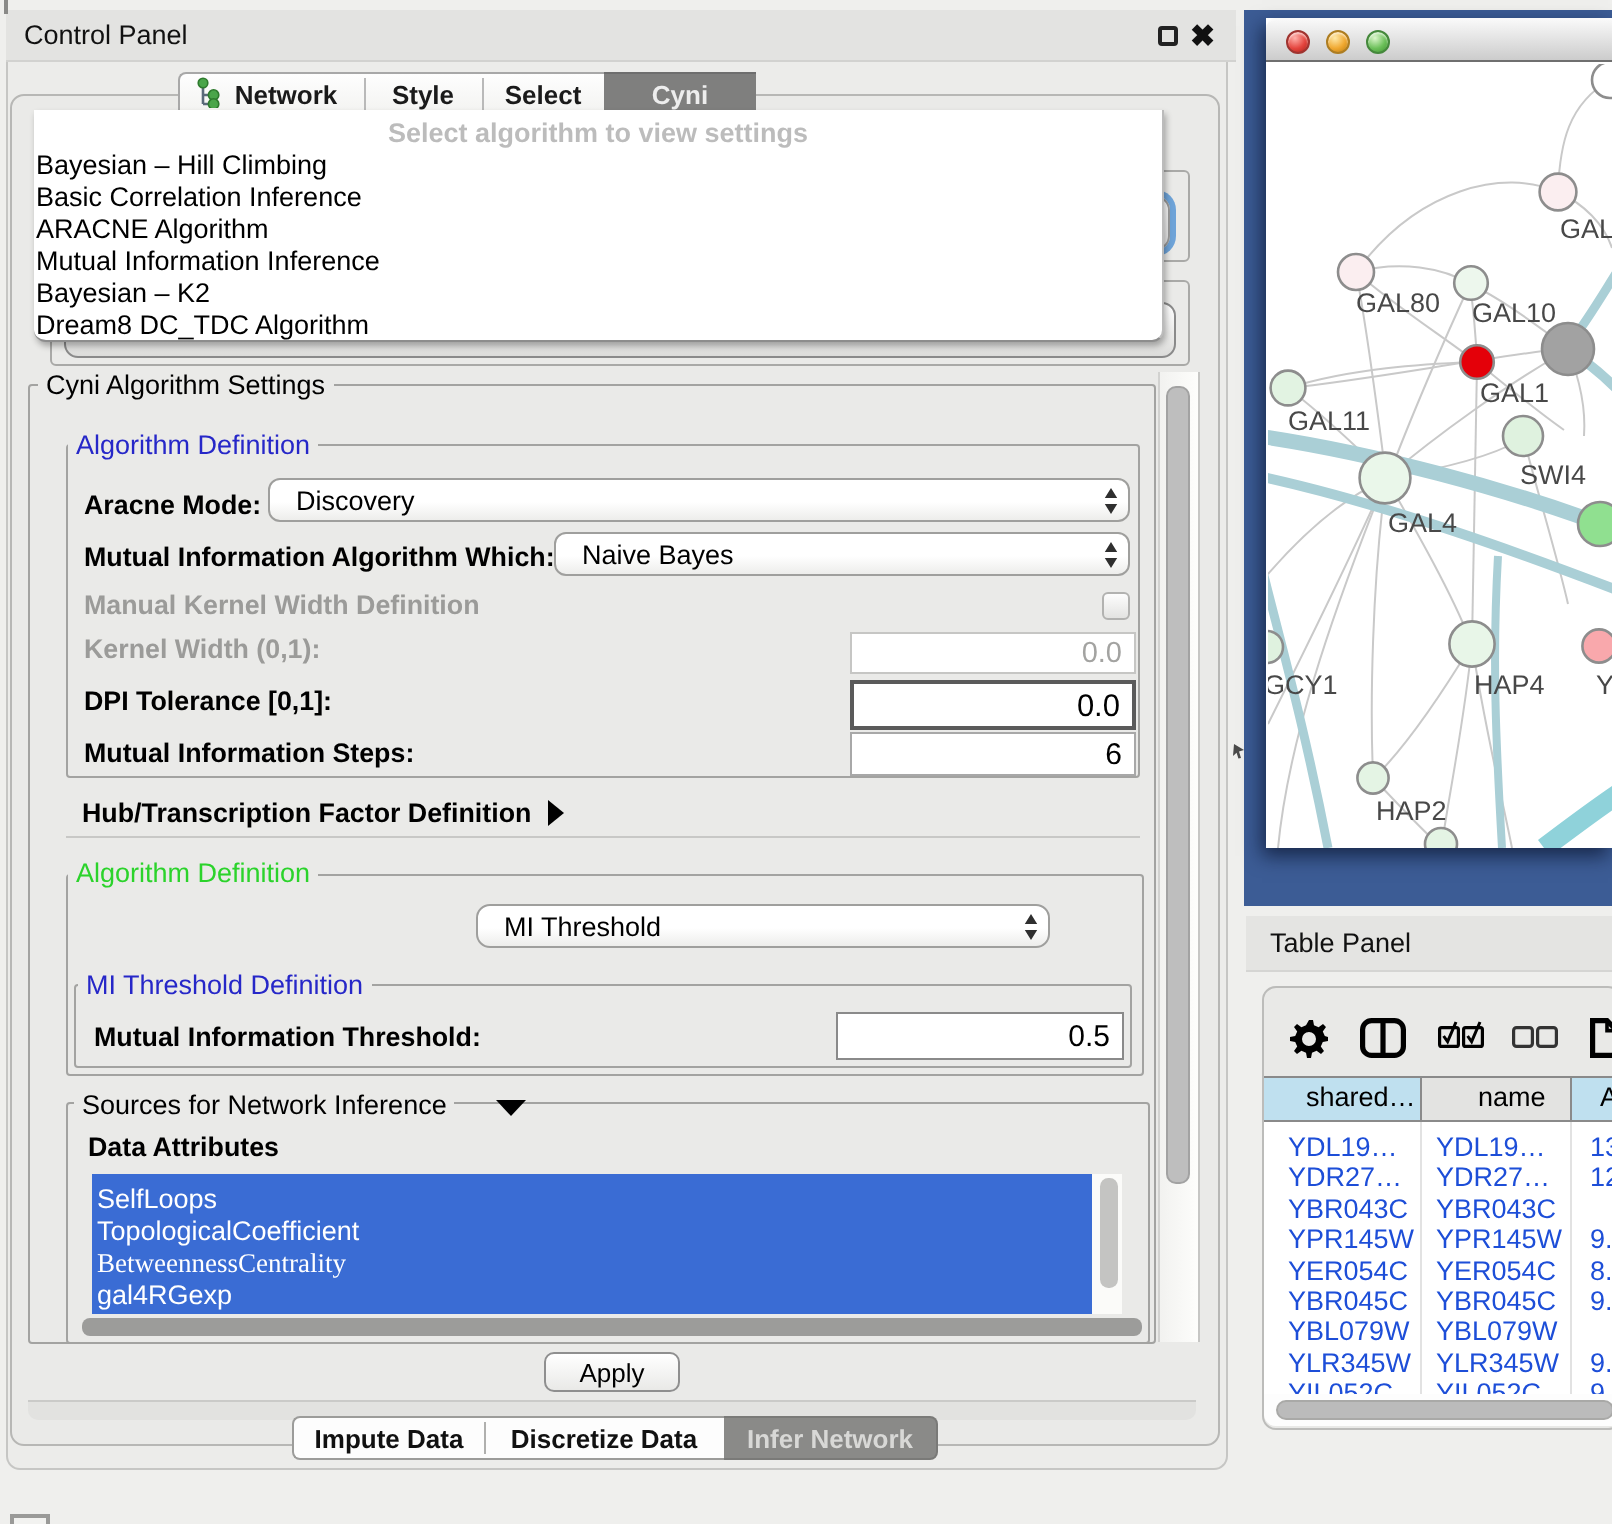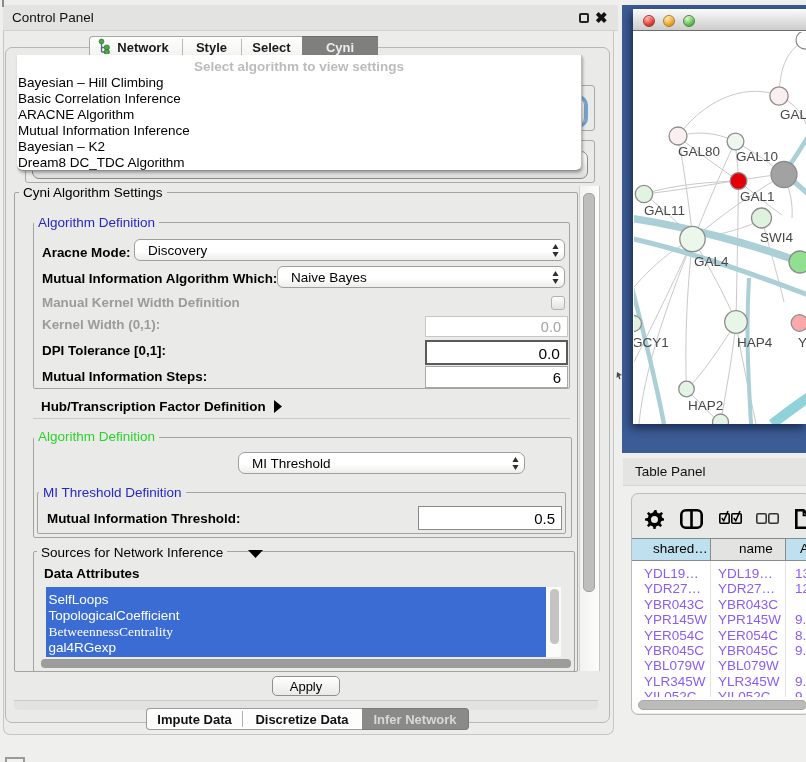--- a/index.html
+++ b/index.html
@@ -79,21 +79,21 @@
   border-bottom:1px solid #d5d5d3; }
 #tphead span { position:absolute; left:12px; top:6px; font-size:13.5px; color:#111; }
 #tablebox { left:631px; top:493px; width:180px; height:222px; background:#e9e9e7;
   border:1px solid #bcbcba; border-radius:7px; }
 #thdr { left:632px; top:538px; width:174px; height:23px; background:#bfe0ef;
   border-top:1px solid #8a8a8a; border-bottom:1px solid #8a8a8a; }
 .hsep { position:absolute; width:1px; background:#8a8a8a; top:538px; height:23px; }
 .hcell { position:absolute; top:541px; font-size:13.5px; color:#000; }
 #tdata { left:632px; top:561px; width:174px; height:138px; background:#fff; }
 .dsep { position:absolute; width:1px; background:#e2e2e2; top:561px; height:136px; }
-.drow { position:absolute; font-size:13.5px; color:#8b5cf6; white-space:pre; }
+.drow { position:absolute; font-size:13.5px; color:#1d4ed8; white-space:pre; }
 #hscrolltrack { left:632px; top:697px; width:174px; height:16px; background:#fdfdfd; border-radius:0 0 0 6px; }
 #hthumb { left:638px; top:700px; width:169px; height:9.5px; background:#bbbbbb;
   border:1px solid #a9a9a7; border-radius:5px; }
 #cursor { left:616px; top:372px; }
 #bl-square { left:5px; top:757px; width:20px; height:14px; border:2px solid #9a9a98; background:#f2f2f0; }
 #topmark { left:2px; top:0px; width:2px; height:7px; background:#8a8a88; }
 </style>
 </head>
 <body>
 <div id="stage">

